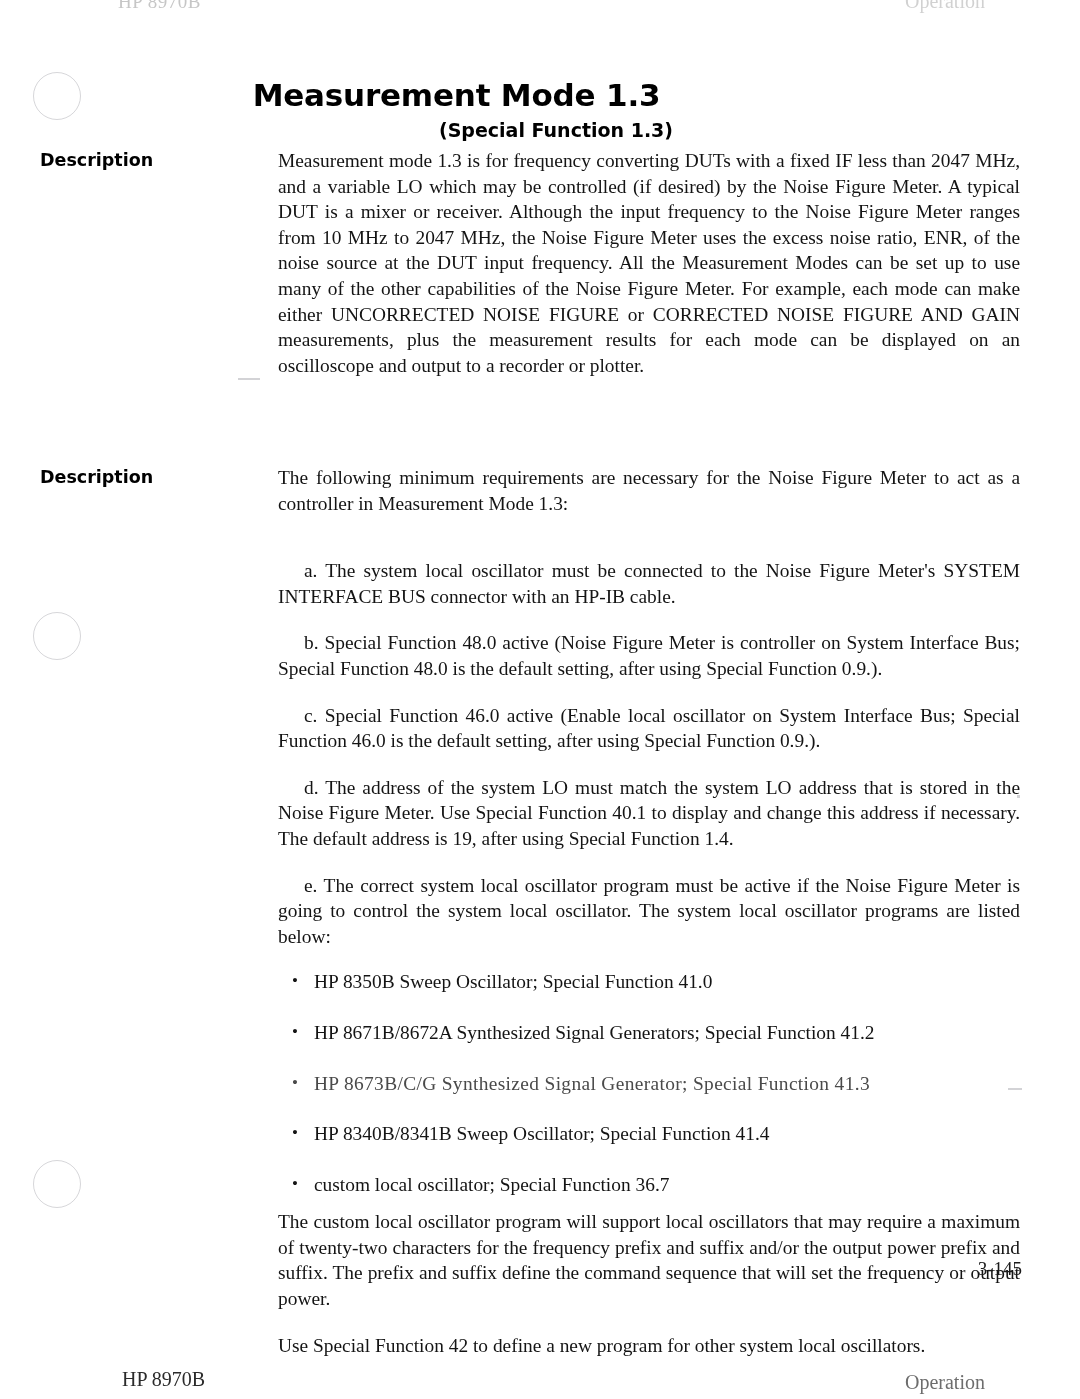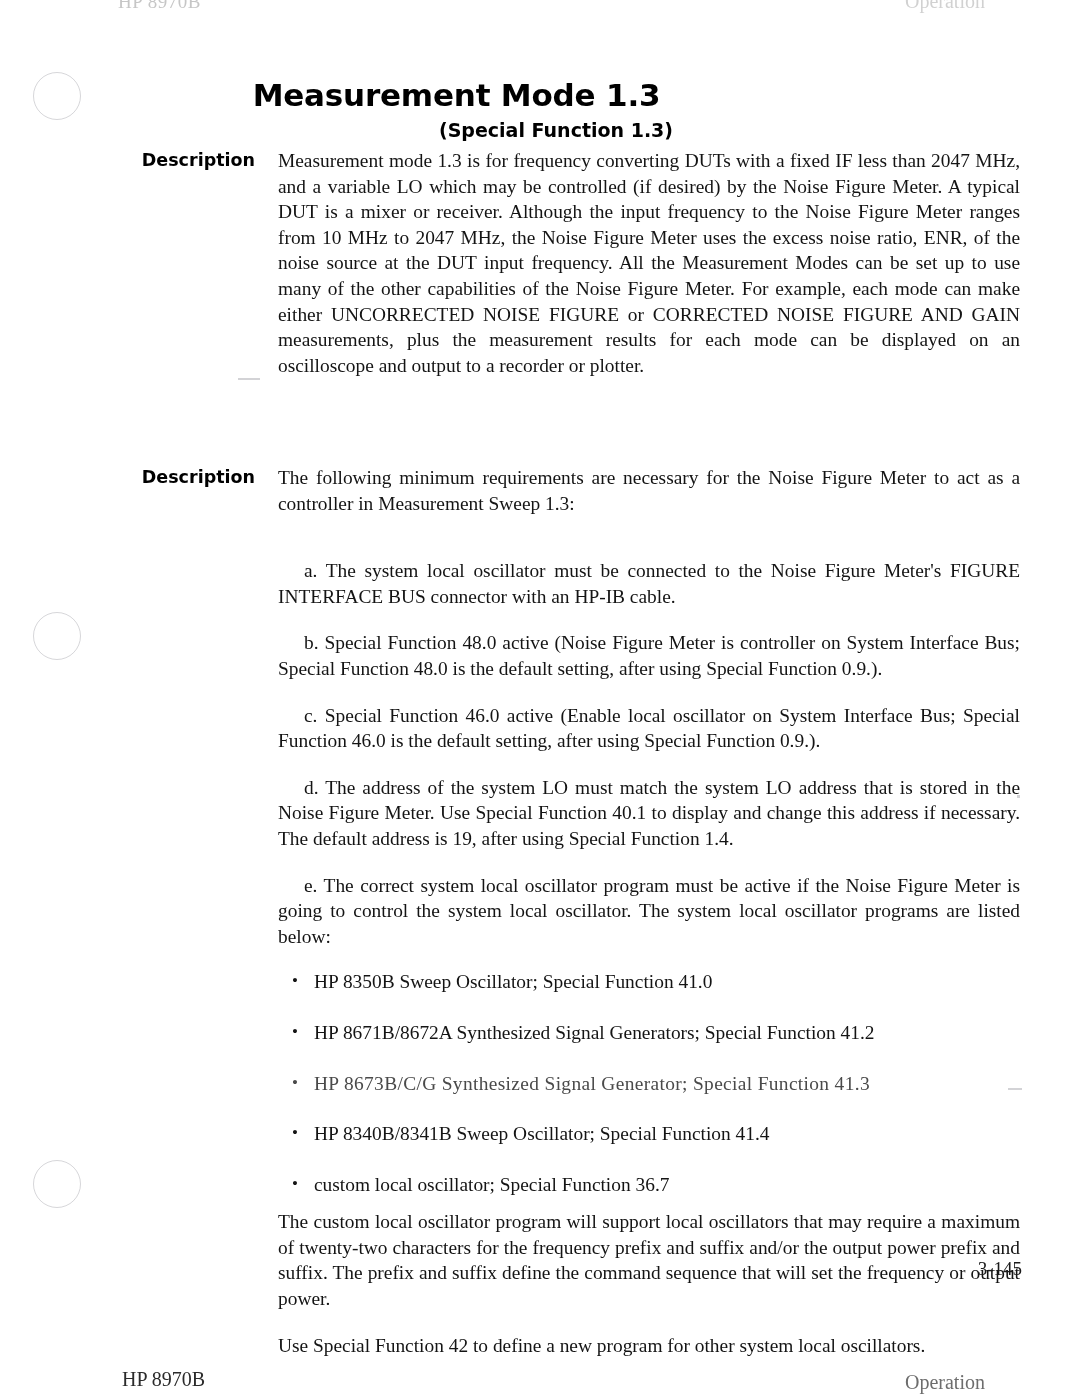--- a/index.html
+++ b/index.html
@@ -70,21 +70,21 @@
     font-weight: bold;
     font-size: 19px;
     color: #000000;
   }
 
   
   .section-label {
     position: absolute;
     left: 40px;
     width: 215px;
-    text-align: right;
+    text-align: left;
     font-family: "DejaVu Sans", sans-serif;
     font-weight: bold;
     font-size: 17.5px;
     color: #000000;
   }
 
   .body-col {
     position: absolute;
     left: 278px;
     width: 742px;
@@ -201,23 +201,23 @@
 
   <div class="section-label" style="top:150px;">Description</div>
   <div class="body-col" style="top:148px;">
     <p>Measurement mode 1.3 is for frequency converting DUTs with a fixed IF less than 2047 MHz, and a variable LO which may be controlled (if desired) by the Noise Figure Meter. A typical DUT is a mixer or receiver. Although the input frequency to the Noise Figure Meter ranges from 10 MHz to 2047 MHz, the Noise Figure Meter uses the excess noise ratio, ENR, of the noise source at the DUT input frequency. All the Measurement Modes can be set up to use many of the other capabilities of the Noise Figure Meter. For example, each mode can make either UNCORRECTED NOISE FIGURE or CORRECTED NOISE FIGURE AND GAIN measurements, plus the measurement results for each mode can be displayed on an oscilloscope and output to a recorder or plotter.</p>
   </div>
 
   <div class="section-label" style="top:467px;">Description</div>
 
   <div class="body-col" style="top:465px;">
 
-    <p>The following minimum requirements are necessary for the Noise Figure Meter to act as a controller in Measurement Sweep 1.3:</p>
-
-    <p class="indent-first" style="margin-top:42px;">a.  The system local oscillator must be connected to the Noise Figure Meter's FIGURE INTERFACE BUS connector with an HP-IB cable.</p>
+    <p>The following minimum requirements are necessary for the Noise Figure Meter to act as a controller in Measurement Mode 1.3:</p>
+
+    <p class="indent-first" style="margin-top:42px;">a.  The system local oscillator must be connected to the Noise Figure Meter's SYSTEM INTERFACE BUS connector with an HP-IB cable.</p>
 
     <p class="indent-first">b.  Special Function 48.0 active (Noise Figure Meter is controller on System Interface Bus; Special Function 48.0 is the default setting, after using Special Function 0.9.).</p>
 
     <p class="indent-first">c.  Special Function 46.0 active (Enable local oscillator on System Interface Bus; Special Function 46.0 is the default setting, after using Special Function 0.9.).</p>
 
     <p class="indent-first">d.  The address of the system LO must match the system LO address that is stored in the Noise Figure Meter. Use Special Function 40.1 to display and change this address if necessary. The default address is 19, after using Special Function 1.4.</p>
 
     <p class="indent-first">e.  The correct system local oscillator program must be active if the Noise Figure Meter is going to control the system local oscillator. The system local oscillator programs are listed below:</p>
 
     <ul class="lo-list">

